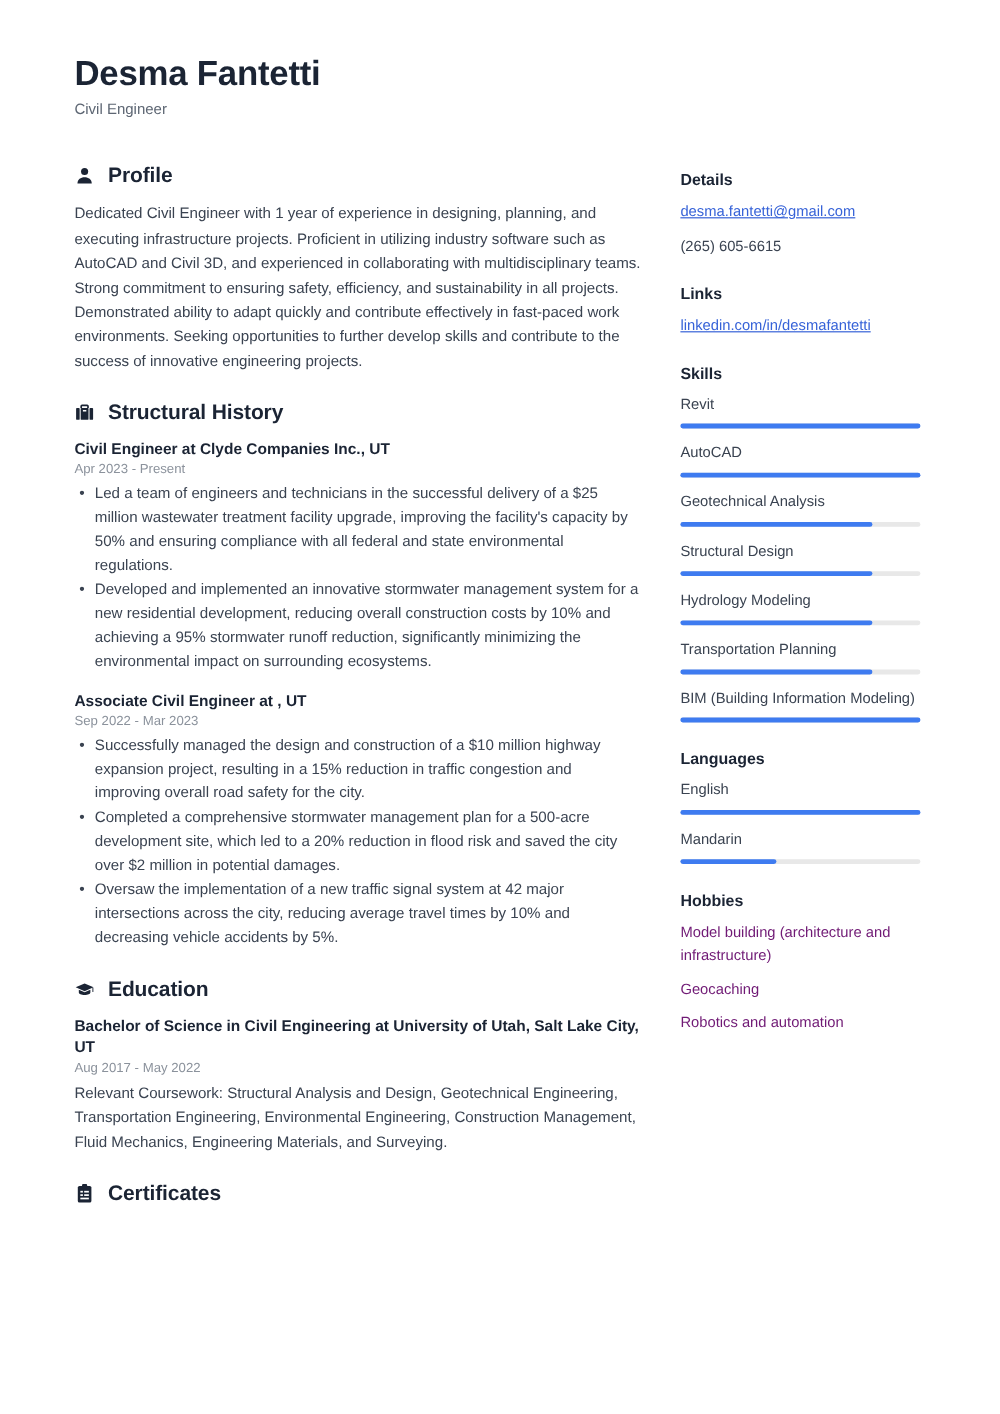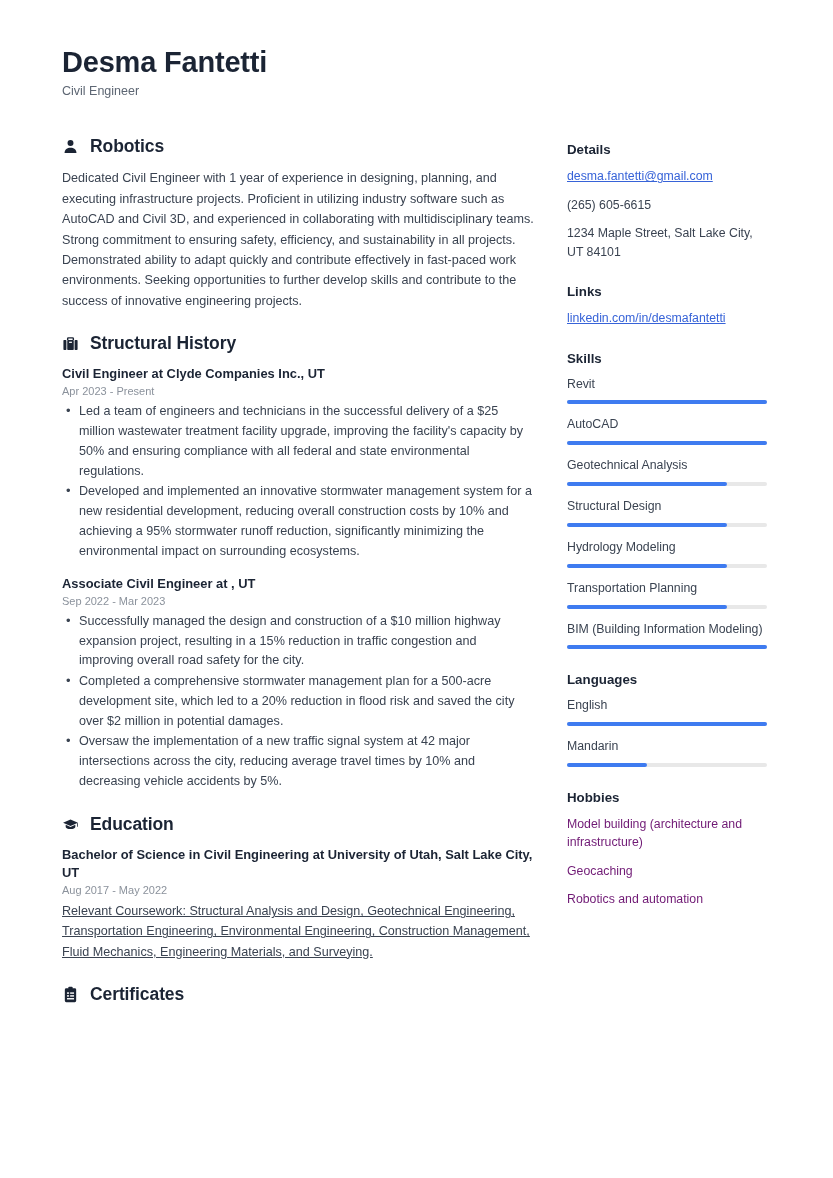--- a/index.html
+++ b/index.html
@@ -45,21 +45,21 @@
   .entry-date { font-size:11px; color:#8b929c; margin-top:2px; margin-bottom:5px; }
   .bullets { list-style:none; }
   .bullets li {
     position:relative; padding-left:17px; font-size:12.6px;
     line-height:1.57; color:#3a4351; margin-bottom:1px;
   }
   .bullets li::before {
     content:"•"; position:absolute; left:4px; top:-1px;
     font-size:13px; color:#3a4351;
   }
-  .entry-desc { font-size:12.6px; line-height:1.6; color:#3a4351;text-decoration:underline; }
+  .entry-desc { font-size:12.6px; line-height:1.6; color:#3a4351; }
 
   
   .side-block { margin-bottom:23px; }
   .side-title { font-size:13.3px; font-weight:bold; color:#1b2434; margin-bottom:10px; }
   .side-text { font-size:12.3px; line-height:1.5; color:#3a4351; margin-bottom:10px; }
   .side-link {
     font-size:12.3px; line-height:1.5; color:#3763d8;
     text-decoration:underline; display:block; margin-bottom:10px;
     word-break:break-word; cursor:pointer;
   }
@@ -86,21 +86,21 @@
     <div class="main-col">
 
       <div class="section">
         <div class="section-head">
           <span class="section-icon">
             <svg viewBox="0 0 24 24">
                 <circle cx="12" cy="7" r="4.2"></circle>
                 <path d="M3.6 21c0-4.6 3.8-7.2 8.4-7.2s8.4 2.6 8.4 7.2z"></path>
               </svg>
           </span>
-          <span class="section-title">Robotics</span>
+          <span class="section-title">Profile</span>
         </div>
         <div class="body-text">Dedicated Civil Engineer with 1 year of experience in designing, planning, and executing infrastructure projects. Proficient in utilizing industry software such as AutoCAD and Civil 3D, and experienced in collaborating with multidisciplinary teams. Strong commitment to ensuring safety, efficiency, and sustainability in all projects. Demonstrated ability to adapt quickly and contribute effectively in fast-paced work environments. Seeking opportunities to further develop skills and contribute to the success of innovative engineering projects.</div>
       </div>
 
       <div class="section">
         <div class="section-head">
           <span class="section-icon">
             <svg viewBox="0 0 24 24">
               <path d="M9 3h6a2 2 0 0 1 2 2v2h-2V5H9v2H7V5a2 2 0 0 1 2-2z"></path>
               <rect x="2" y="7" width="4.2" height="14" rx="1"></rect>
@@ -170,21 +170,20 @@
     </div>
 
     <div class="gap"></div>
 
     <div class="side-col">
 
       <div class="side-block">
         <div class="side-title">Details</div>
         <a class="side-link">desma.fantetti@gmail.com</a>
         <div class="side-text">(265) 605-6615</div>
-        <div class="side-text">1234 Maple Street, Salt Lake City, UT 84101</div>
       </div>
 
       <div class="side-block">
         <div class="side-title">Links</div>
         <a class="side-link">linkedin.com/in/desmafantetti</a>
       </div>
 
       <div class="side-block">
         <div class="side-title">Skills</div>
 

